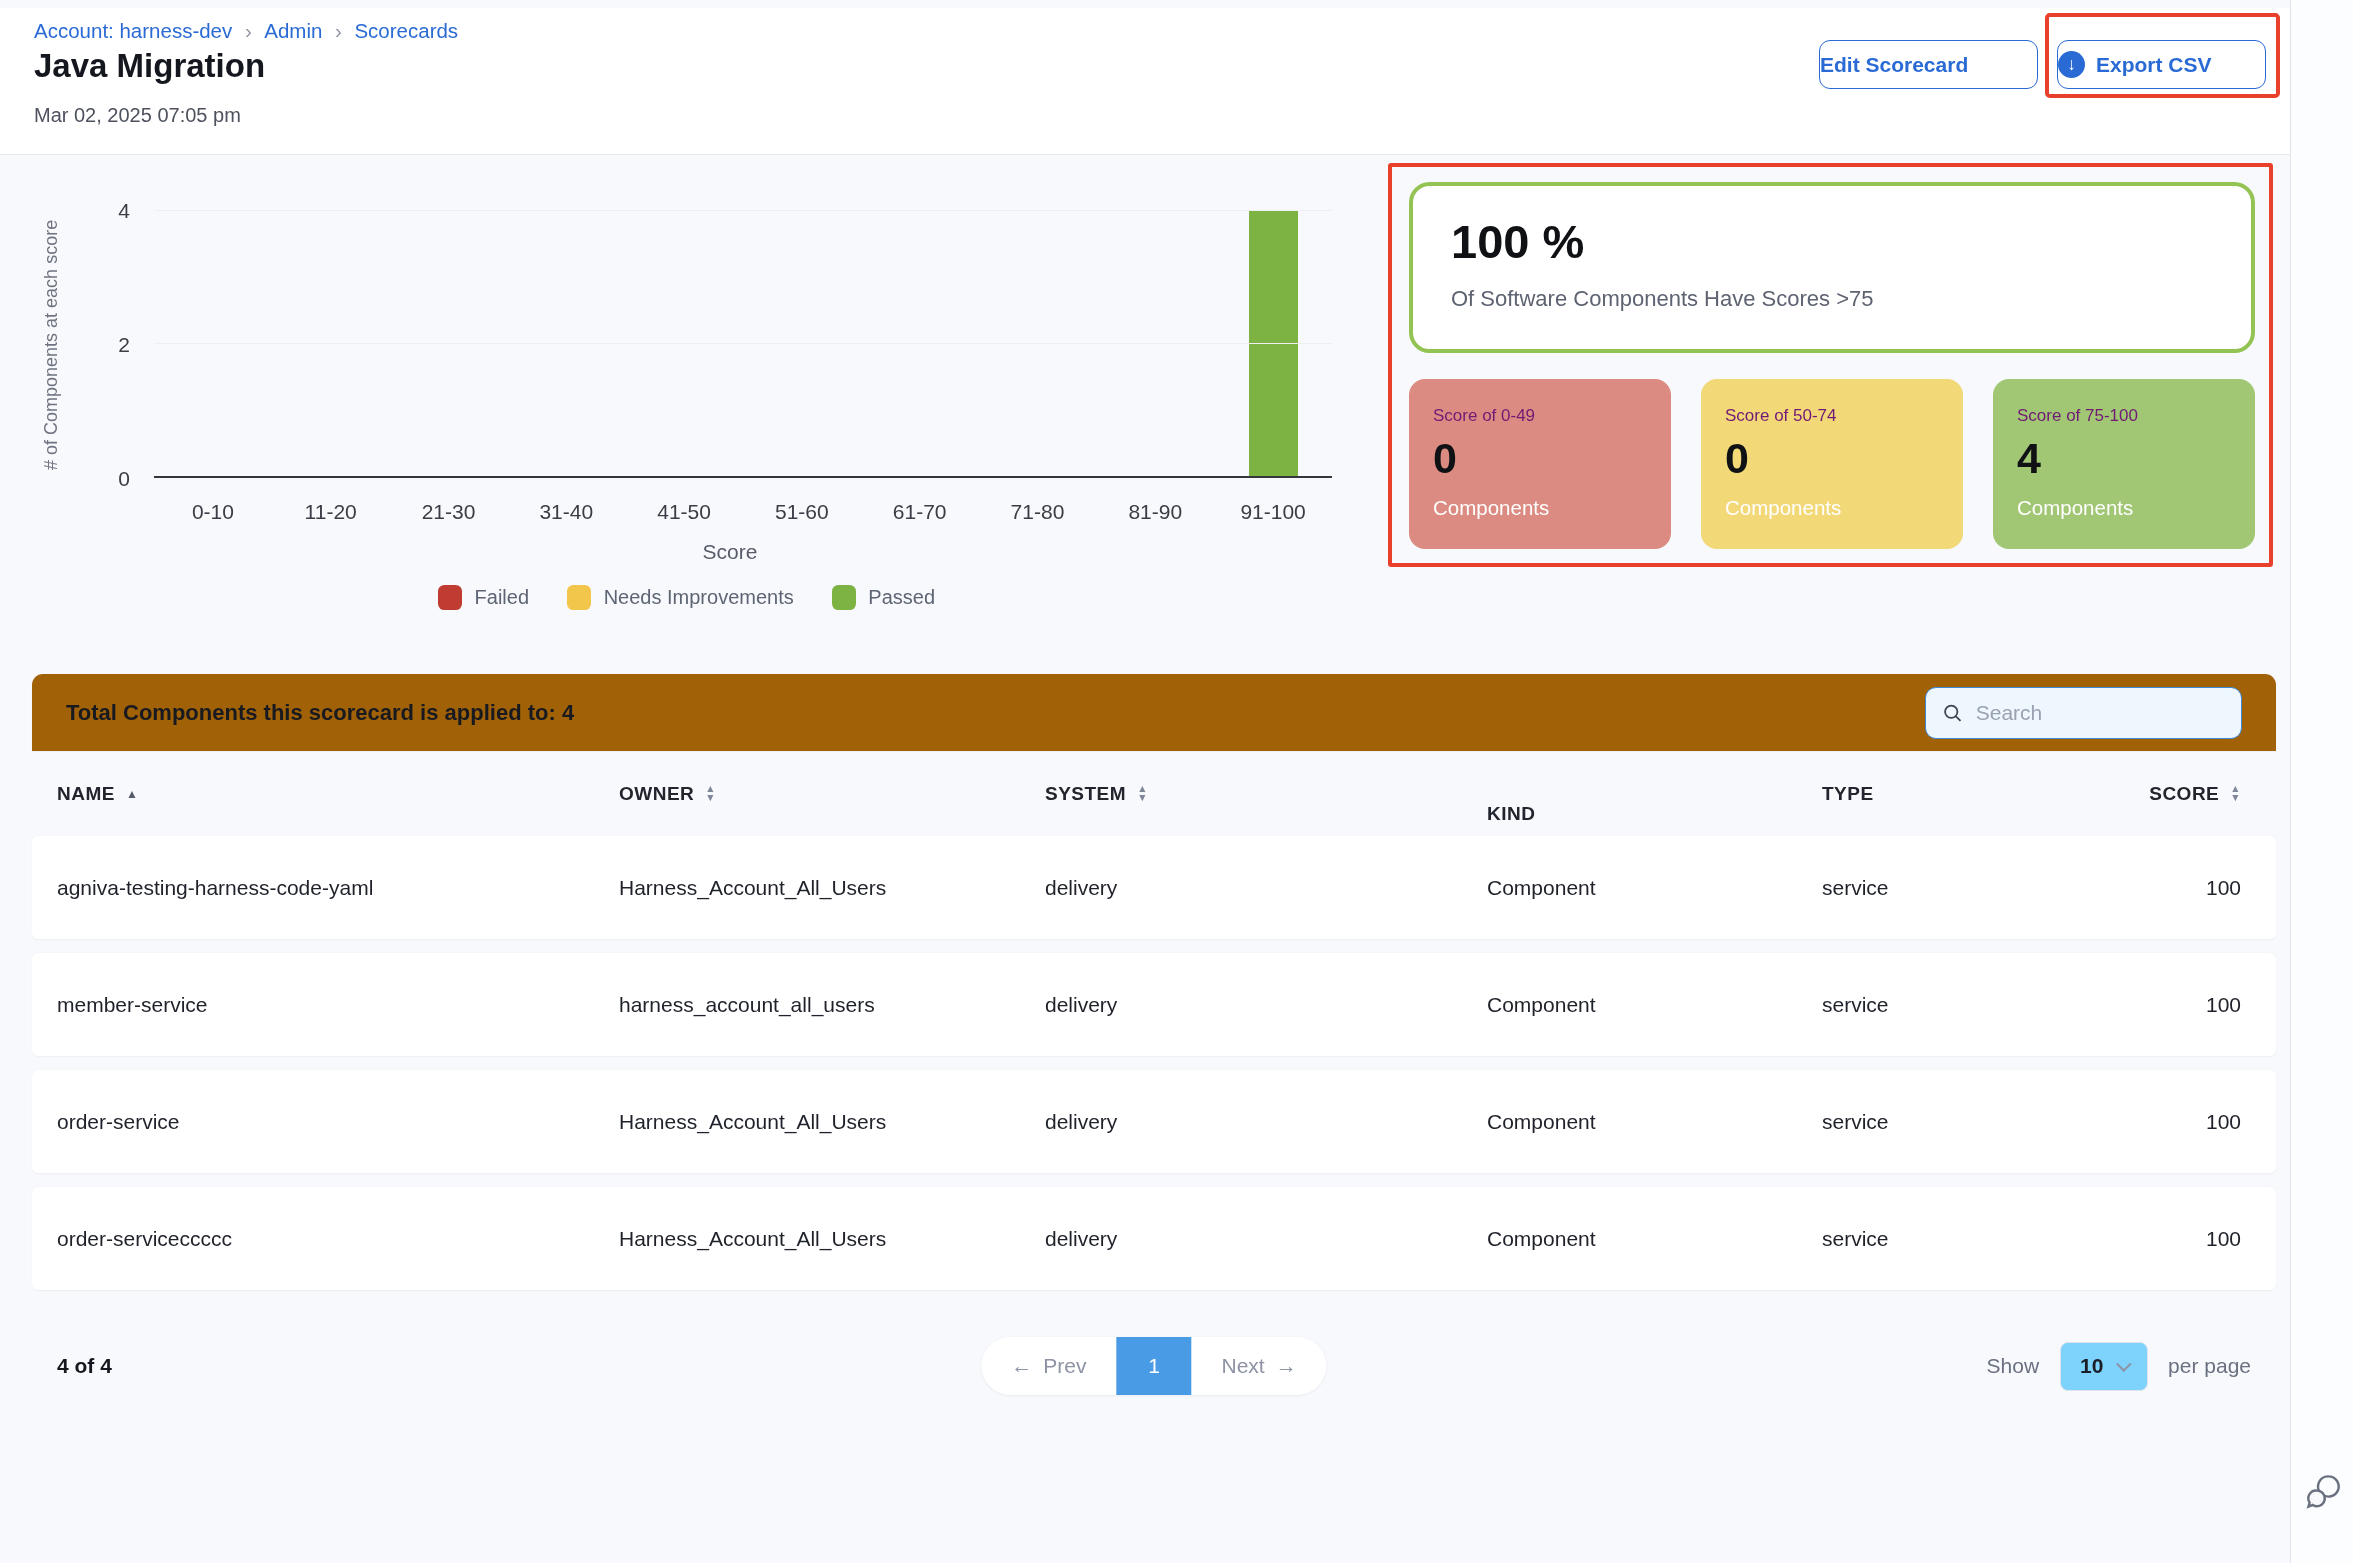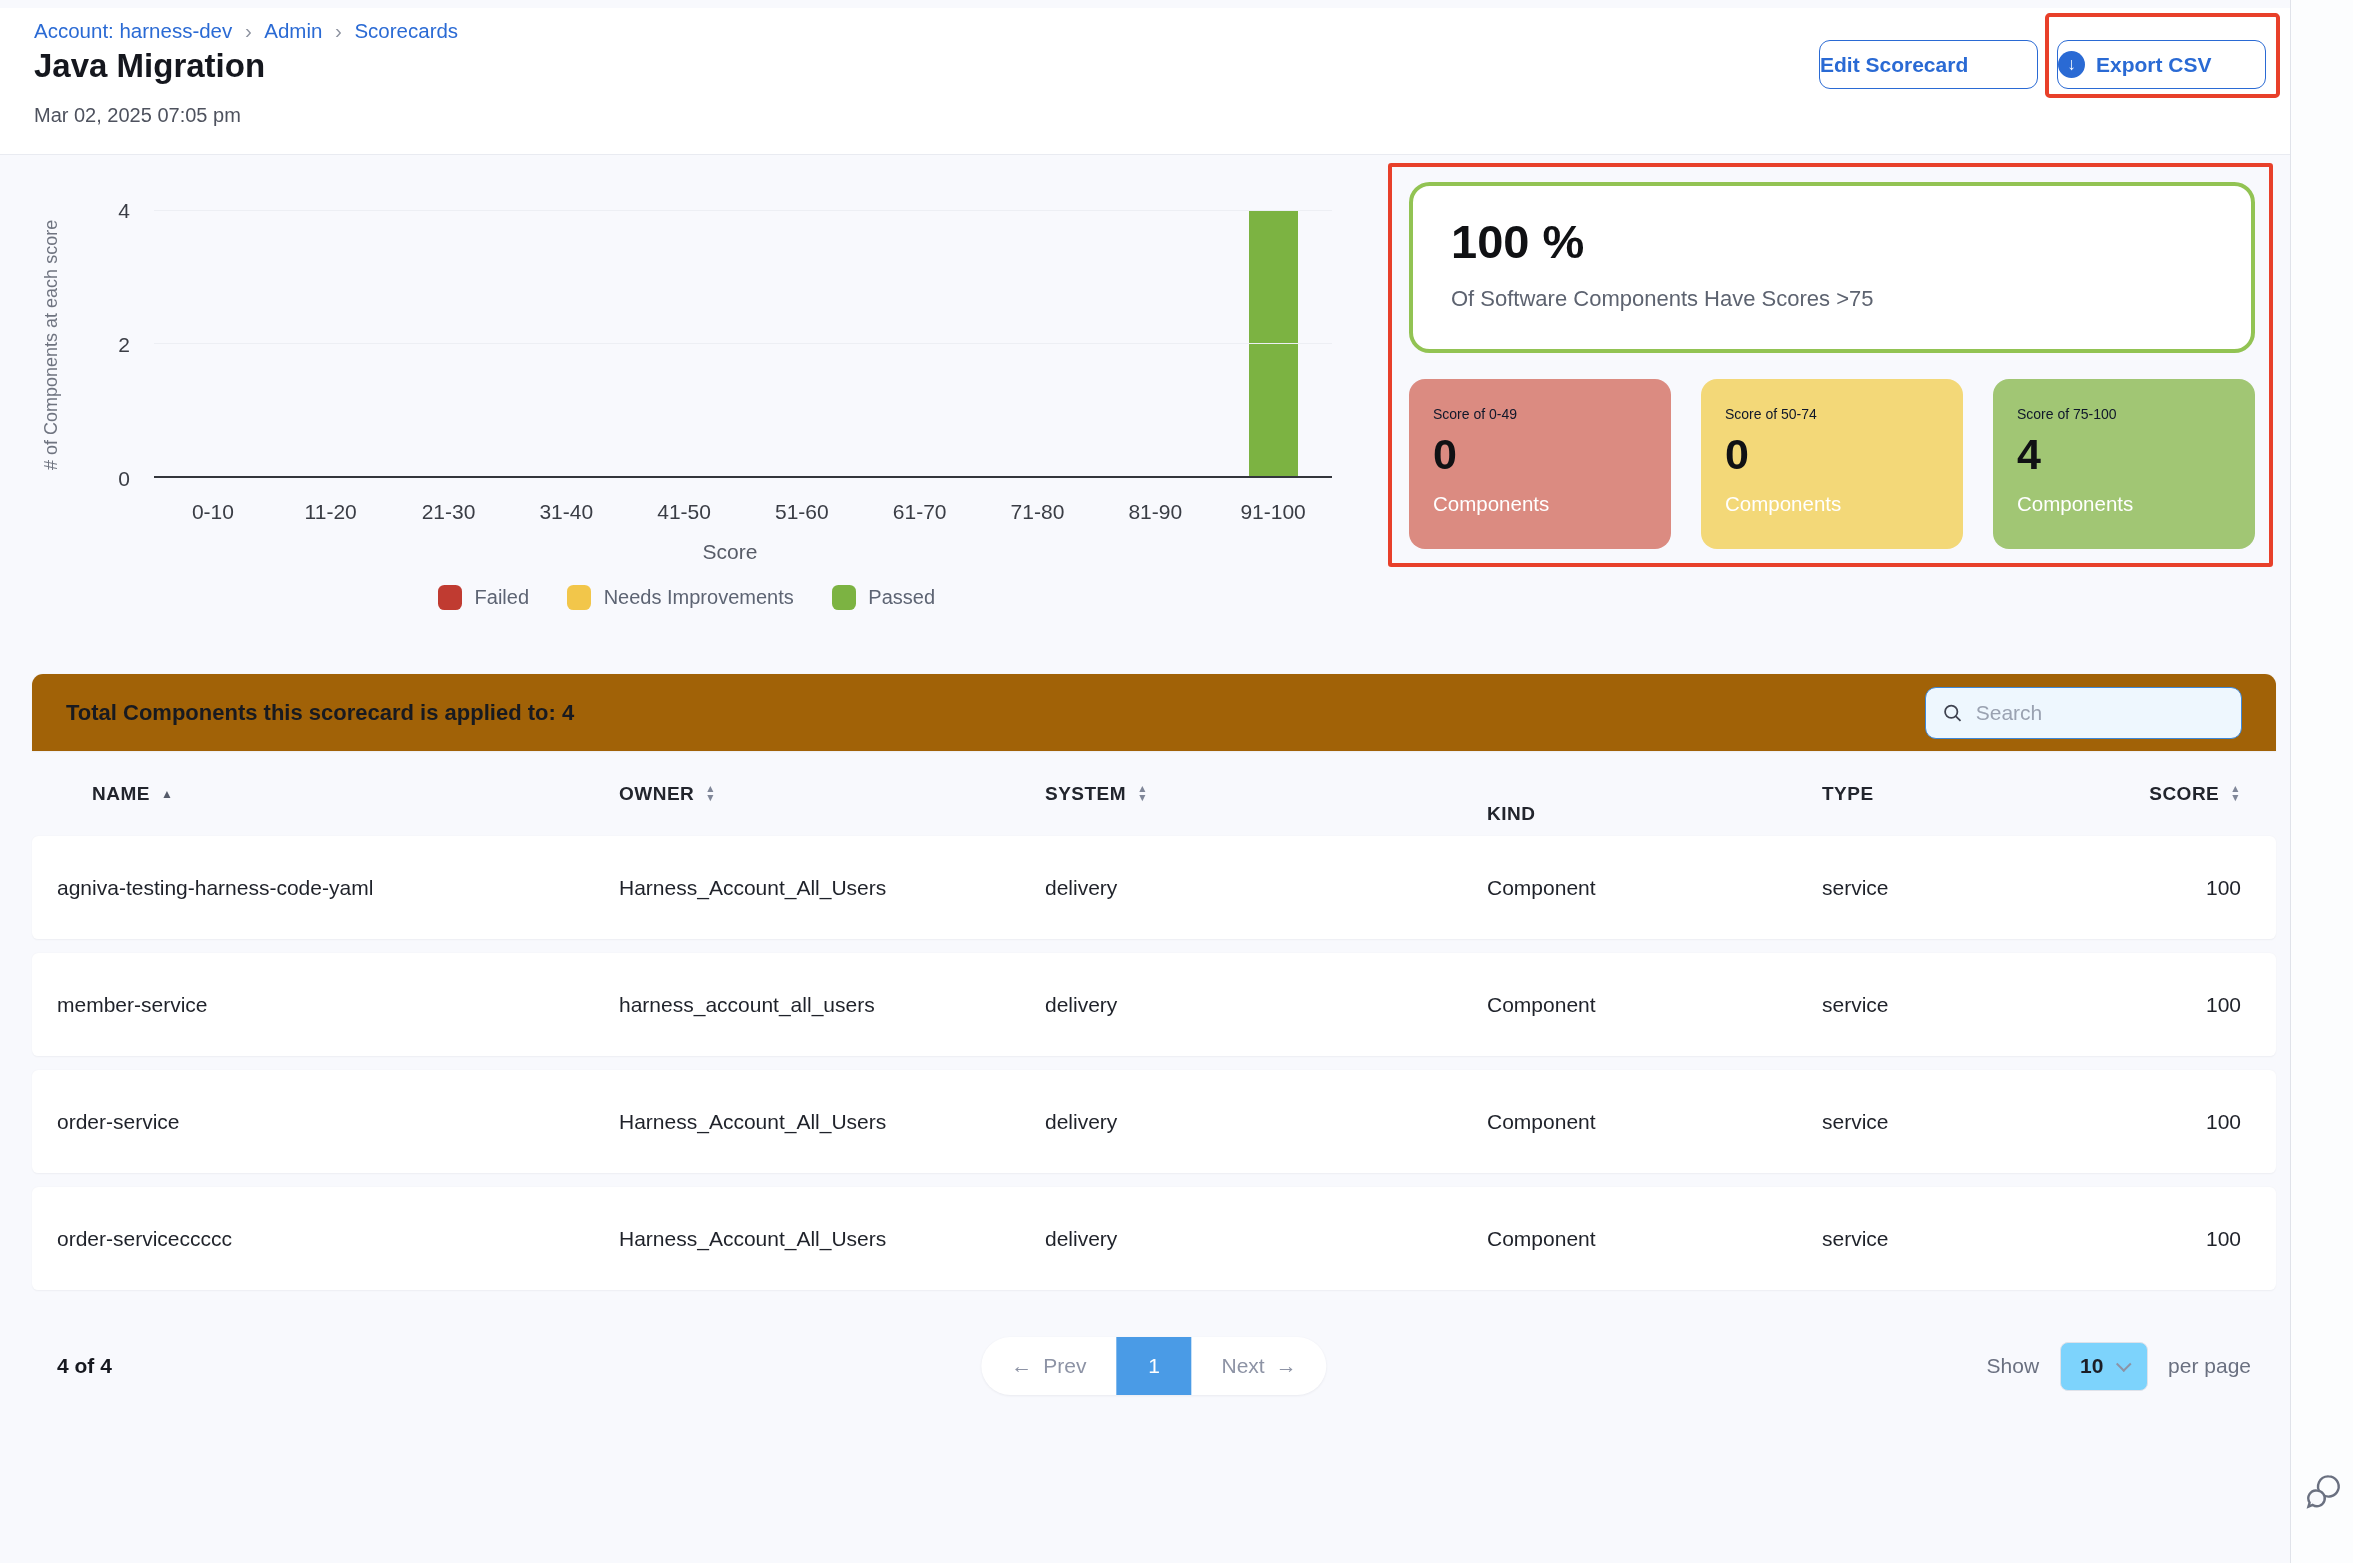--- a/index.html
+++ b/index.html
@@ -41,21 +41,21 @@
   .legend-item { display:flex; align-items:center; gap:12.6px; }
   .legend-swatch { width:24px; height:25px; border-radius:6.3px; }
   .legend-label { font-size:20px; color:#5d6473; }
 
   
   .stat-highlight { position:absolute; left:1409px; top:182px; width:846px; height:171px; background:#fff; border:4px solid #92c353; border-radius:20.5px; padding:28px 0 0 38px; }
   .stat-highlight-value { font-size:47px; font-weight:bold; color:#101114; }
   .stat-highlight-desc { font-size:22px; color:#5d6370; margin-top:17.4px; }
   .stat-cards { position:absolute; left:1409px; top:379px; display:flex; gap:30px; }
   .stat-card { width:262px; height:170px; border-radius:16px; padding:27px 24px 0 24px; }
-  .stat-card-title { font-size:14px; color:#0f172a; }
+  .stat-card-title { font-size:17px; color:#701a75; }
   .stat-card-count { font-size:43px; font-weight:bold; color:#101114; margin-top:8px; }
   .stat-card-label { font-size:20.5px; color:#ffffff; margin-top:12.6px; }
 
   
   .table-summary-card { position:absolute; left:32px; top:674px; width:2244px; height:77px; background:#a16207; border-radius:11px 11px 0 0; box-shadow:0 0.8px 1.6px rgba(35,40,60,.05); }
   .table-summary-text { position:absolute; left:34px; top:0; height:77px; display:flex; align-items:center; font-size:22px; font-weight:bold; color:#181a20; }
   .search-box { position:absolute; right:34px; top:12.6px; width:317px; height:52px; border:1.6px solid #3d87d6; border-radius:11px; background:#eef7fe; display:flex; align-items:center; padding:0 16px; gap:12.6px; }
   .search-box input { border:none; outline:none; background:transparent; font-size:21px; color:#30343e; width:100%; font-family:inherit; }
   .search-box input::placeholder { color:#9aa2b1; }
 
@@ -190,21 +190,21 @@
       <div class="search-box">
         <svg width="24" height="24" viewBox="0 0 24 24" fill="none" stroke="#3f4350" stroke-width="2">
           <circle cx="10.5" cy="10.5" r="7"></circle>
           <line x1="15.8" y1="15.8" x2="21" y2="21"></line>
         </svg>
         <input type="text" placeholder="Search" style="">
       </div>
     </div>
     <div class="table-head grid-cols">
         <div class="th">
-          <div style="display: inline; margin-left: 35px;">NAME</div>
+          <div style="display: inline;">NAME</div>
           <div class="sort-asc">▲</div>
         </div>
         <div class="th">
           <div style="display: inline;">OWNER</div>
           <div class="sort-both">
             <span>▲</span>
             <span>▼</span>
           </div>
         </div>
         <div class="th">

